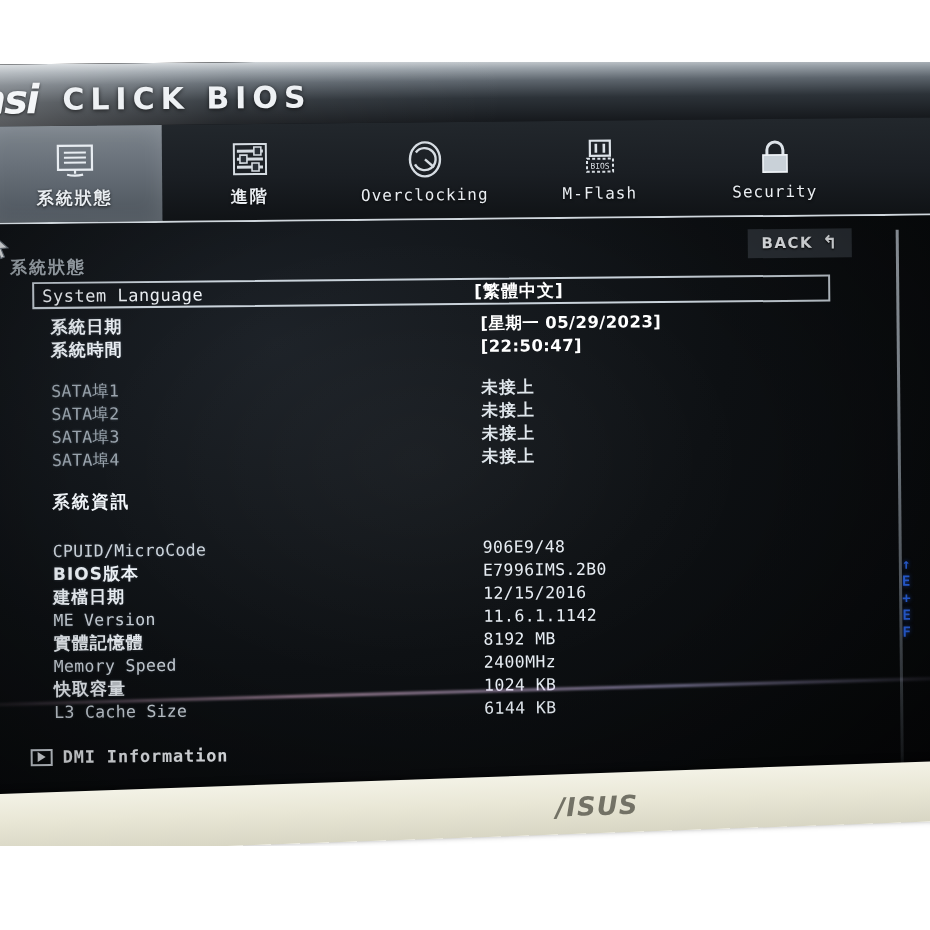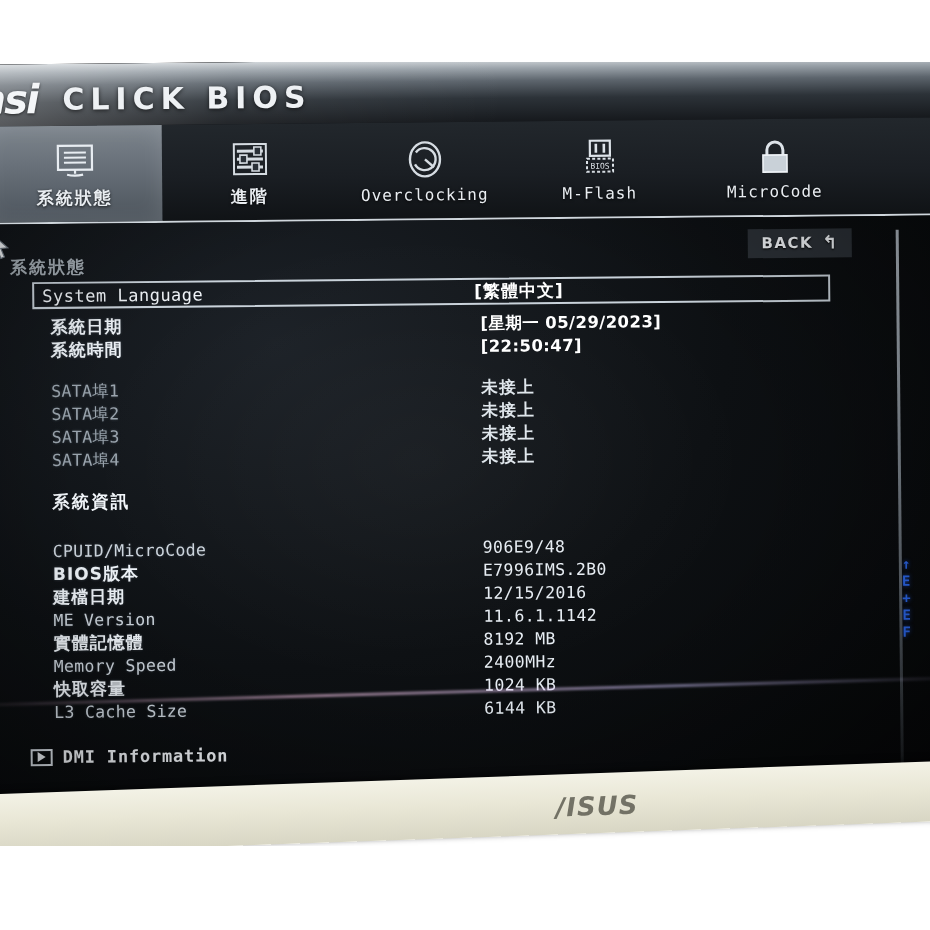--- a/index.html
+++ b/index.html
@@ -420,21 +420,21 @@
           <span class="tlabel">M-Flash</span>
         </div>
 
         <div class="tab">
           <span class="ico">
             <svg width="38" height="40" viewBox="0 0 38 40">
               <path d="M11 19 v-5 a8 8 0 0 1 16 0 v5" fill="none" stroke="#dde3e9" stroke-width="3"></path>
               <rect x="7" y="19" width="24" height="17" fill="#c9d1d8" stroke="#eef2f6" stroke-width="1.6"></rect>
             </svg>
           </span>
-          <span class="tlabel">MicroCode</span>
+          <span class="tlabel">Security</span>
         </div>
 
       </div>
 
       <div class="content">
 
         <div class="panel-main">
 
           <span class="cursor">
             <svg width="22" height="30" viewBox="0 0 22 30">

